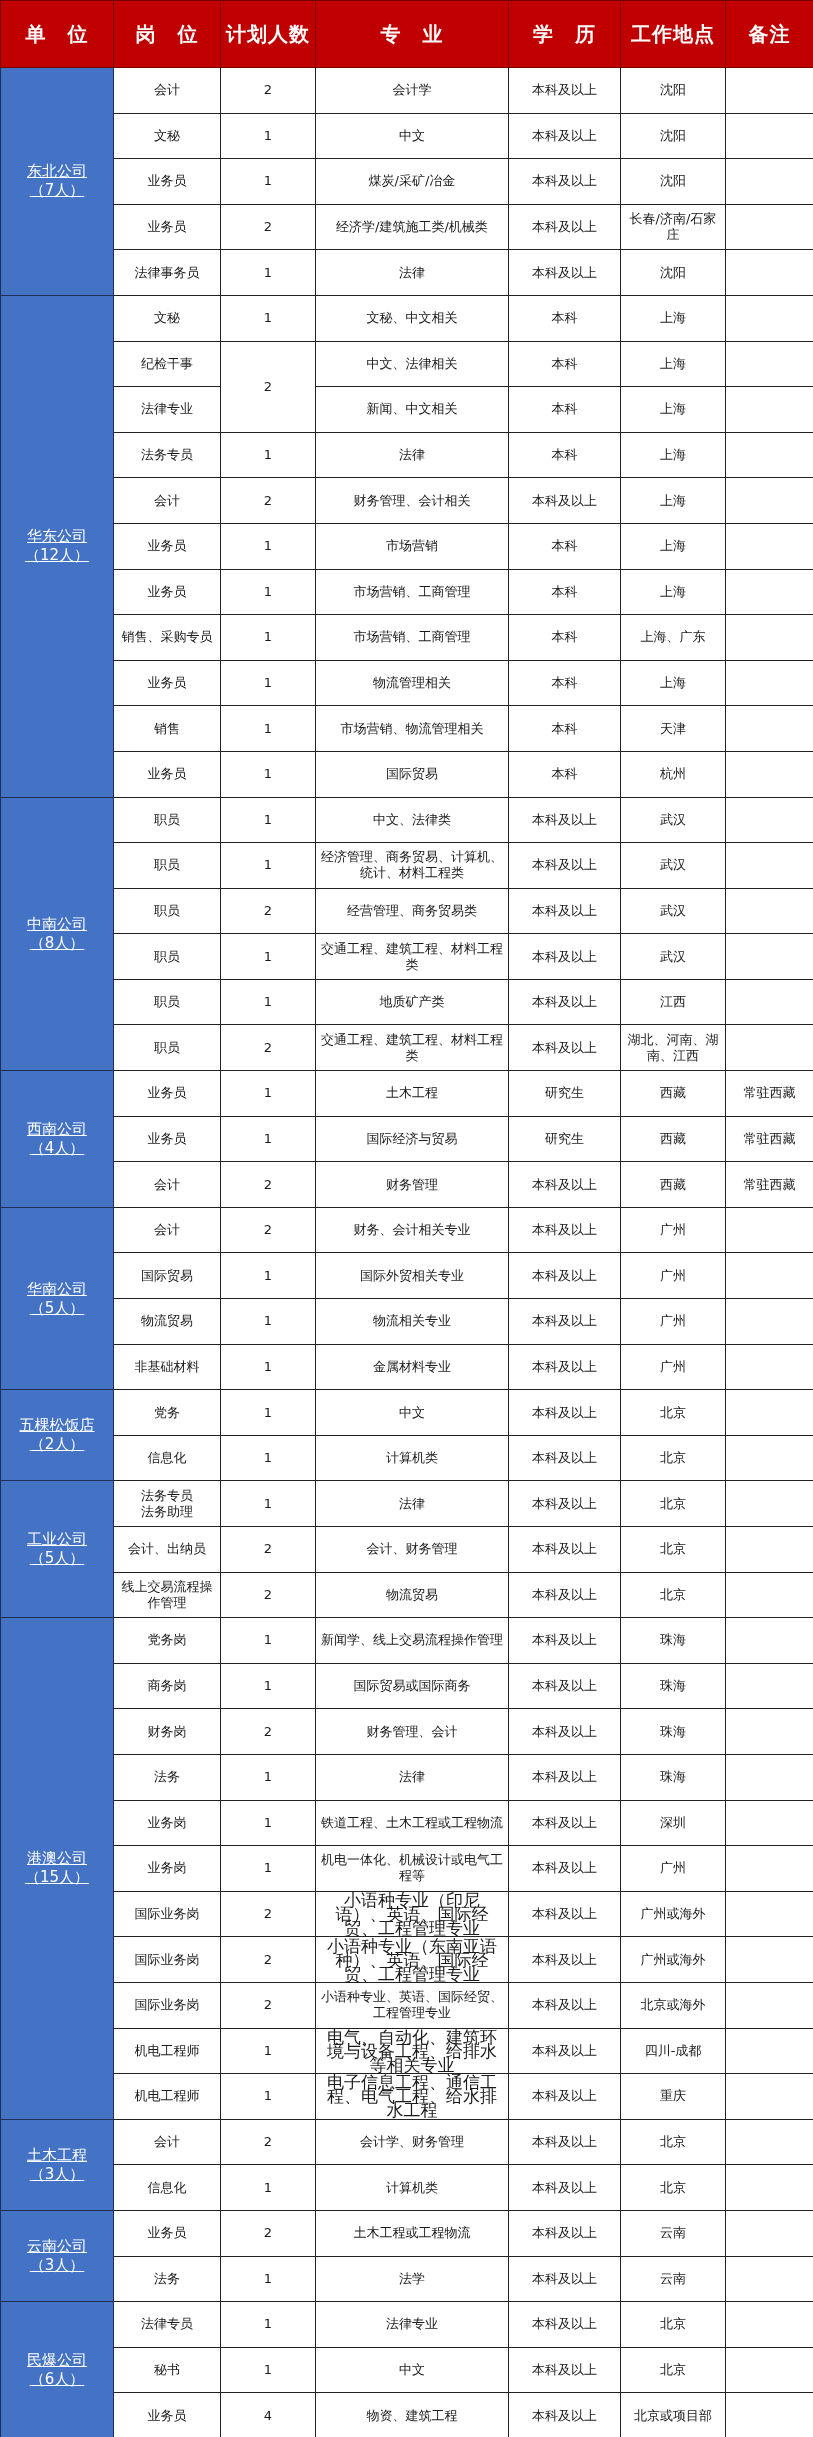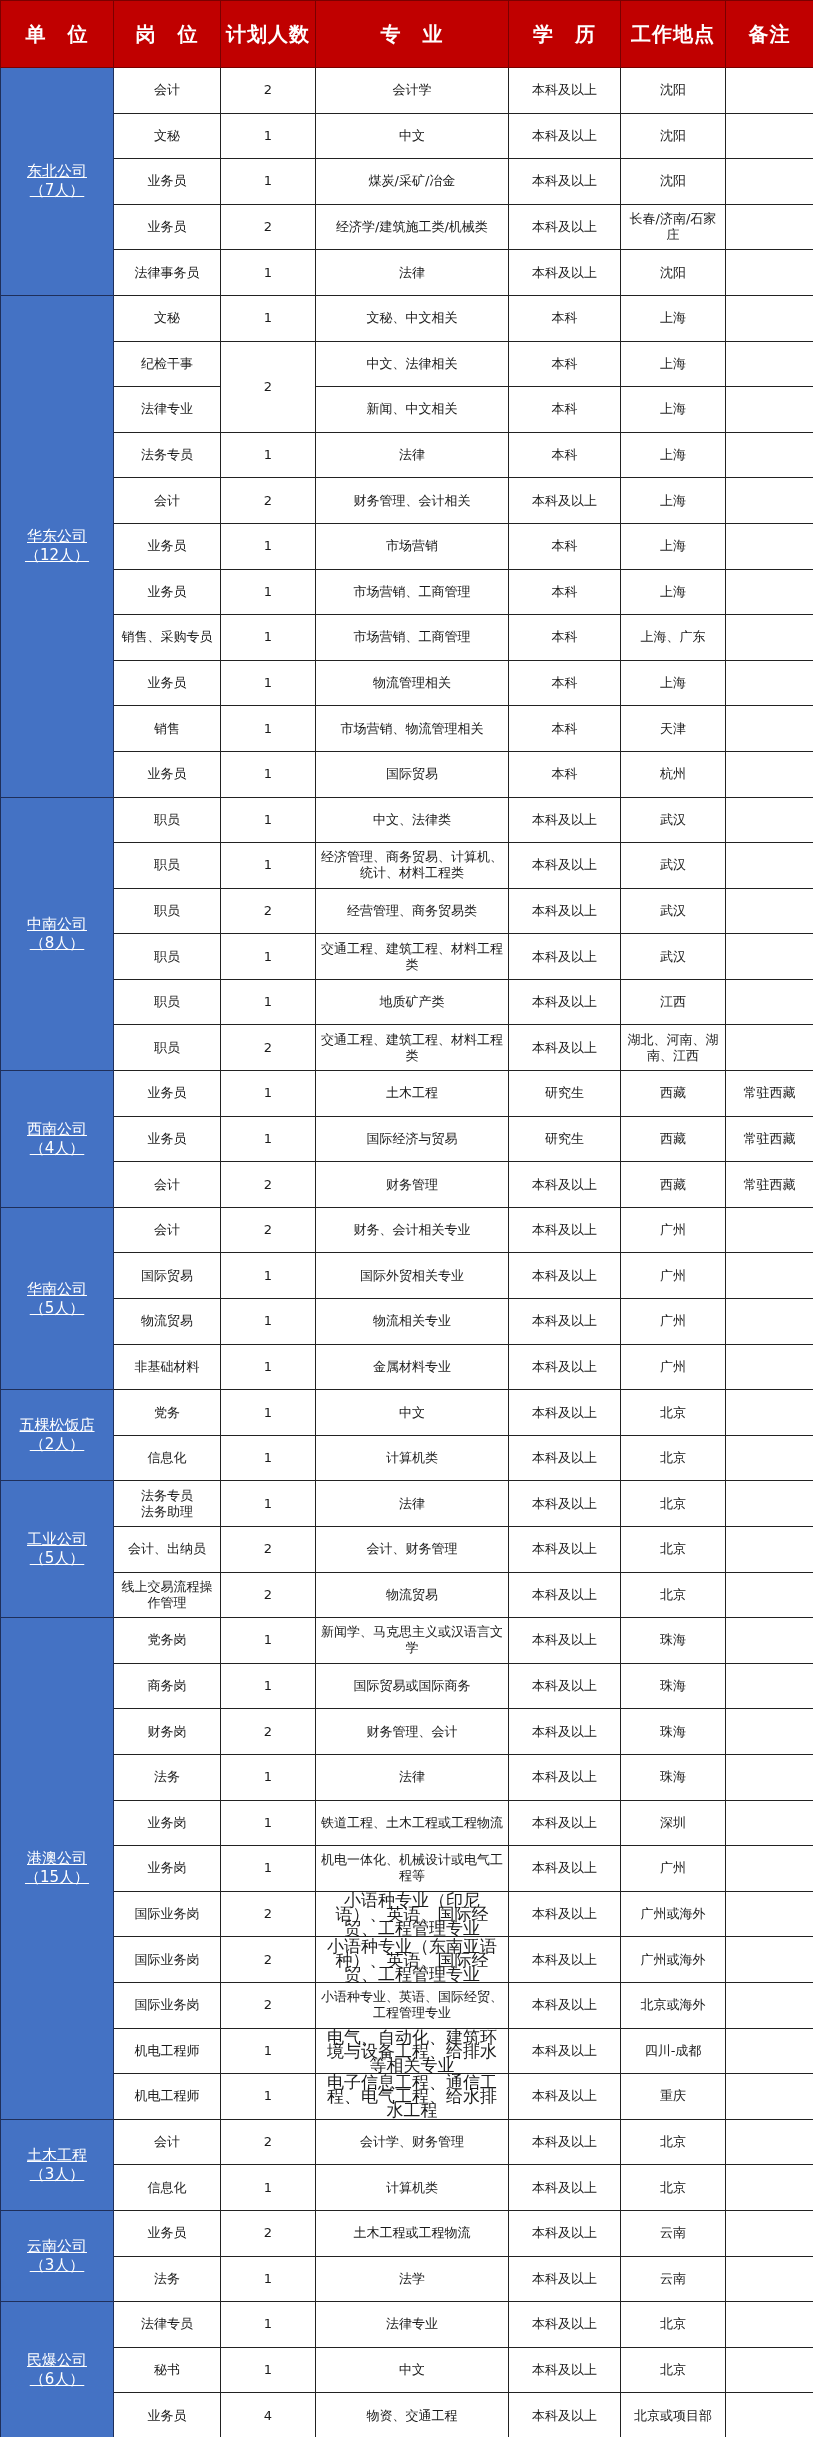--- a/index.html
+++ b/index.html
@@ -376,21 +376,21 @@
         <td>北京</td>
         <td></td>
       </tr>
       <tr>
         <td class="unit" rowspan="11">
           <div>港澳公司</div>
           <div>（15人）</div>
         </td>
         <td>党务岗</td>
         <td>1</td>
-        <td class="major">新闻学、马克思主义或汉语言文学</td>
+        <td class="major">新闻学、线上交易流程操作管理</td>
         <td>本科及以上</td>
         <td>珠海</td>
         <td></td>
       </tr>
       <tr>
         <td>商务岗</td>
         <td>1</td>
         <td class="major">国际贸易或国际商务</td>
         <td>本科及以上</td>
         <td>珠海</td>
@@ -524,19 +524,19 @@
         <td>秘书</td>
         <td>1</td>
         <td class="major">中文</td>
         <td>本科及以上</td>
         <td>北京</td>
         <td></td>
       </tr>
       <tr>
         <td>业务员</td>
         <td>4</td>
-        <td class="major">物资、交通工程</td>
+        <td class="major">物资、建筑工程</td>
         <td>本科及以上</td>
         <td>北京或项目部</td>
         <td></td>
       </tr>
     </tbody>
 </table>
 
 </body></html>

